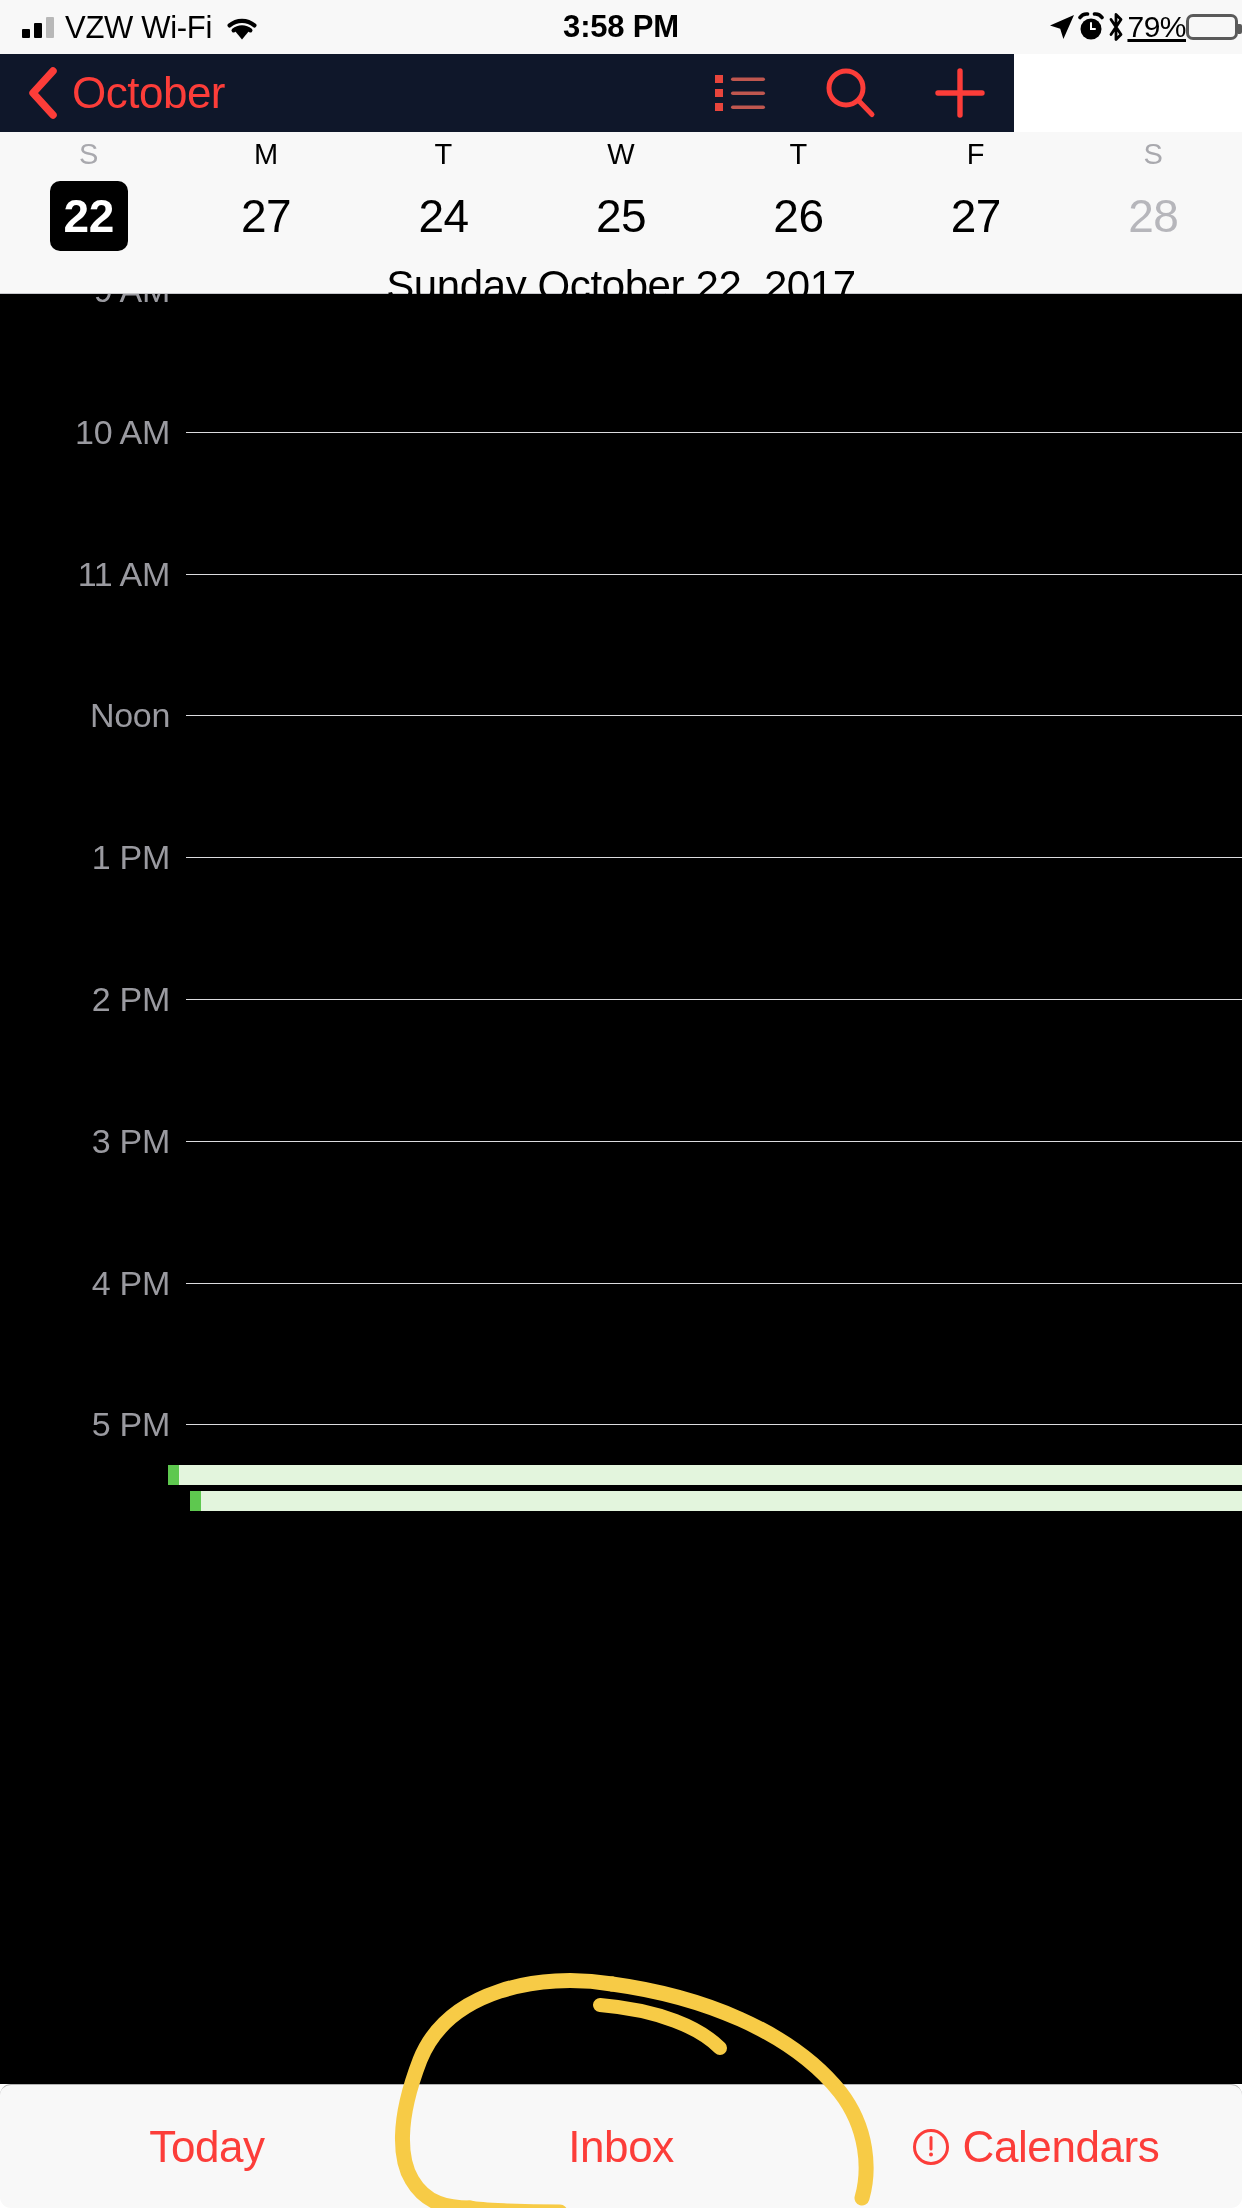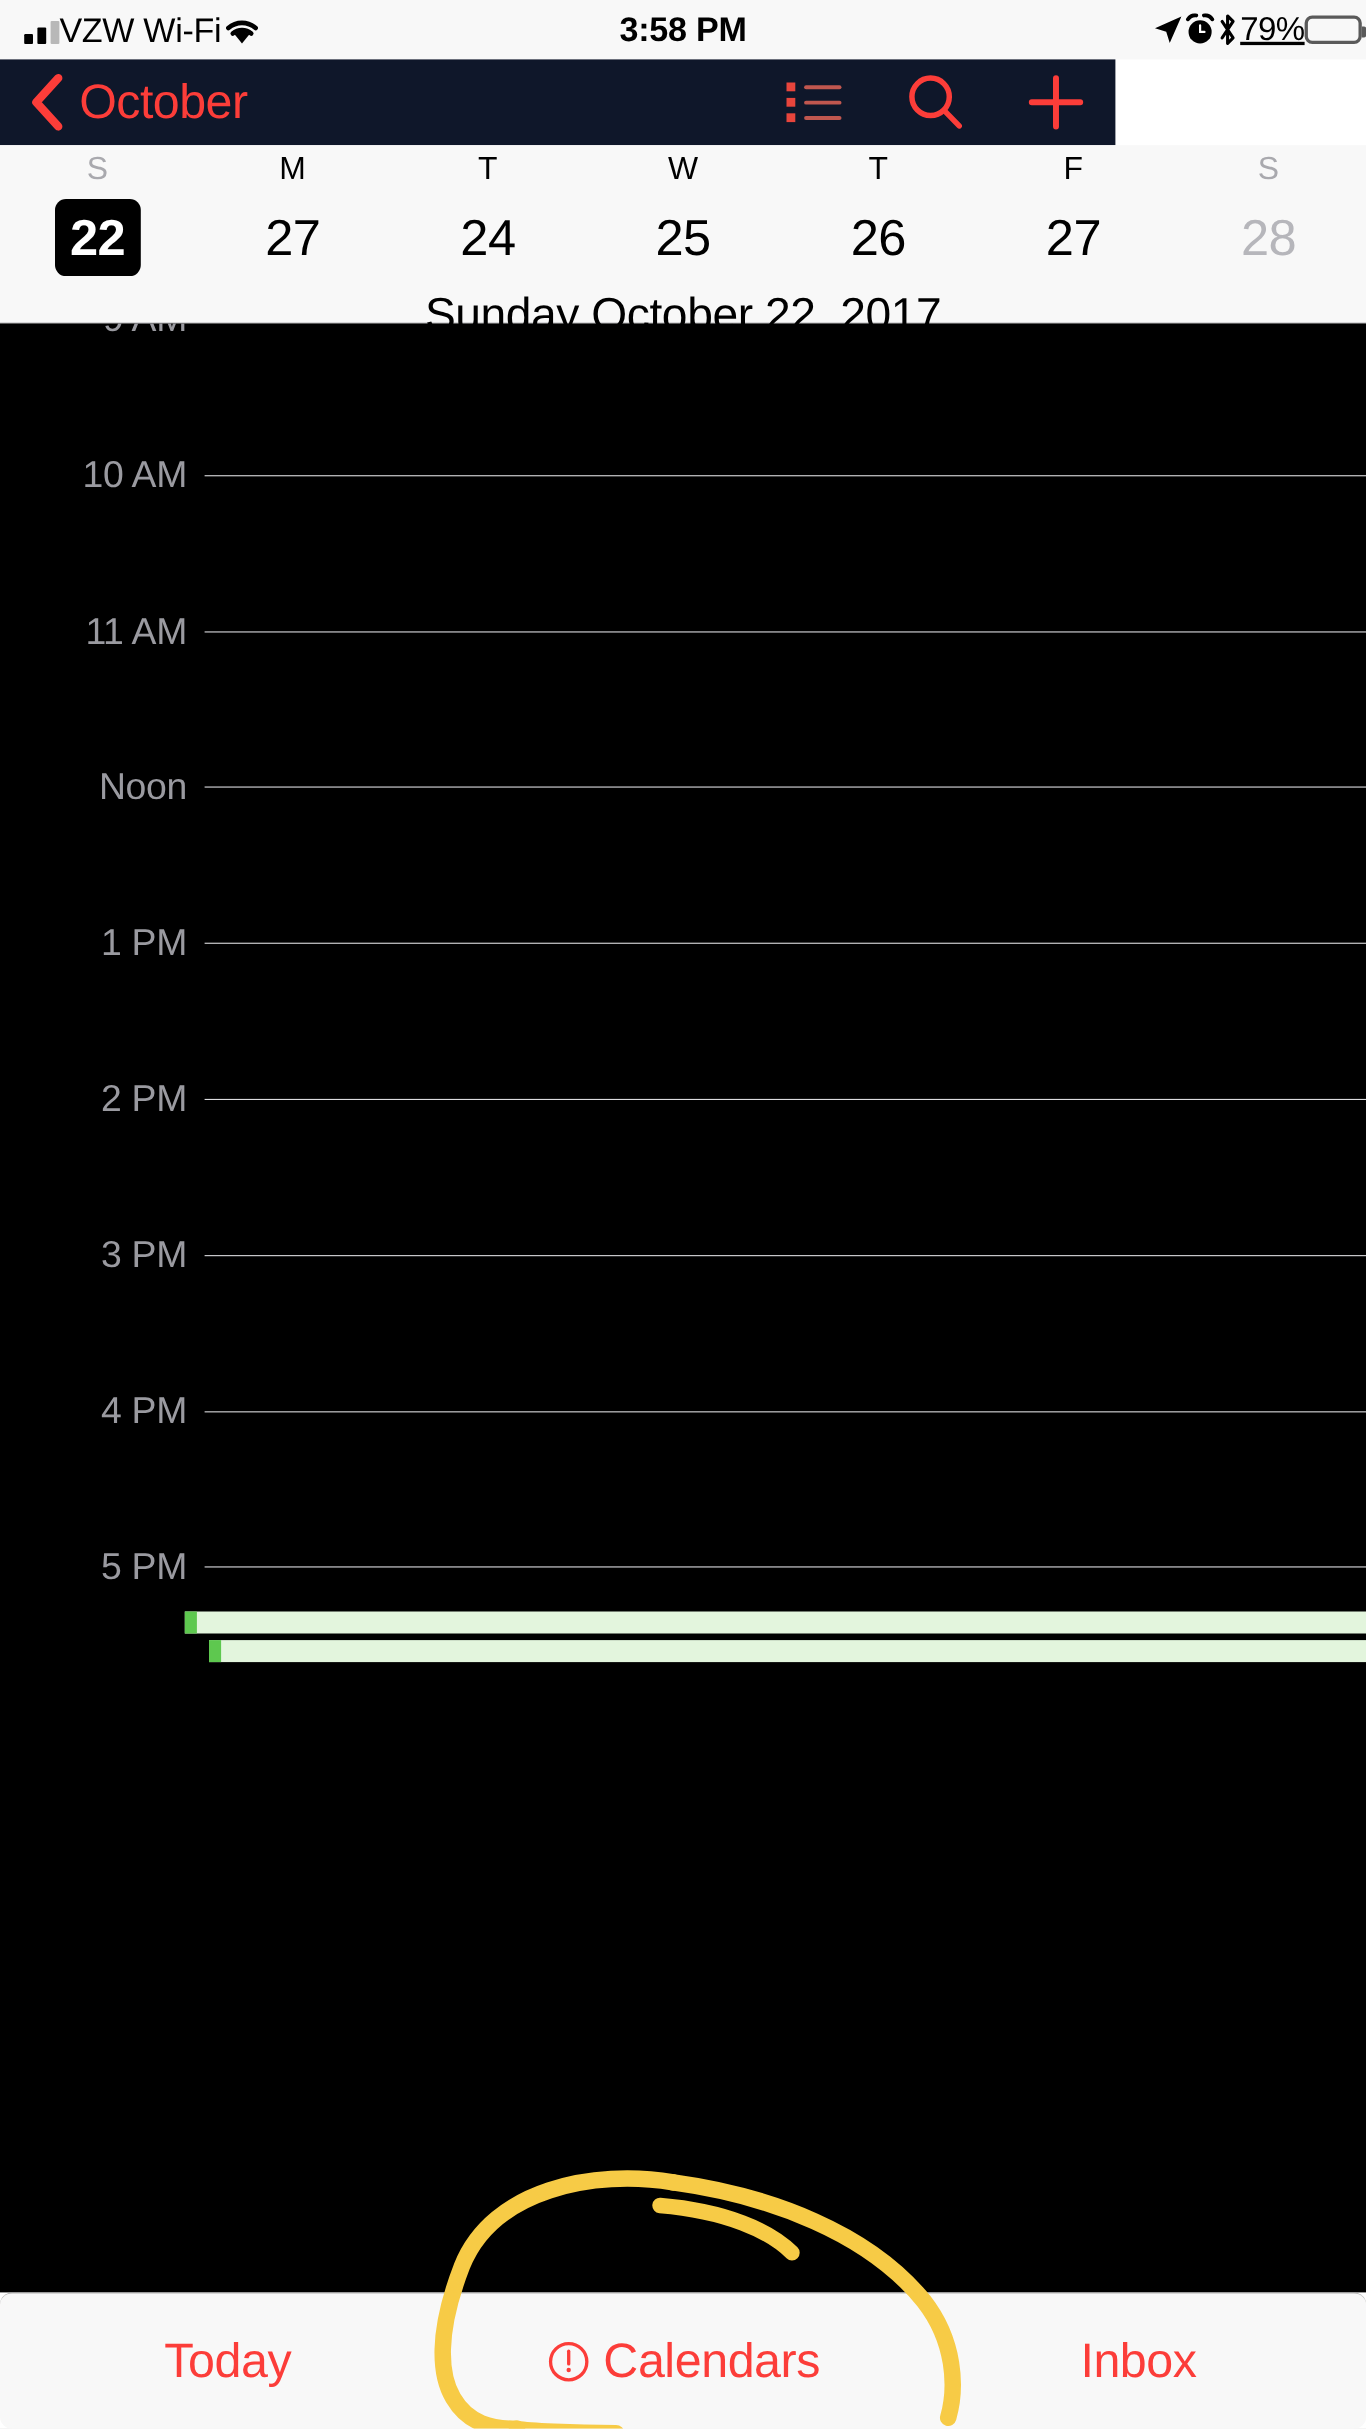--- a/index.html
+++ b/index.html
@@ -24,21 +24,21 @@
     height: 54px;
     background: #f8f8f8;
     display: flex;
     align-items: center;
     color: #000;
   }
   .status-left {
     position: absolute;
     left: 22px;
     display: flex;
-    align-items: center;
+    gap: 11px;
   }
   .signal-bars {
     display: flex;
     align-items: flex-end;
     gap: 4px;
     height: 26px;
   }
   .signal-bars span {
     width: 8px;
     background: #000;
@@ -446,31 +446,31 @@
     <div class="event-bar" style="top: 1197px; left: 190px; right: 0px; background: rgb(227, 245, 221);">
       <div class="event-accent" style="background: rgb(94, 200, 79);"></div>
     </div>
   </div>
 
 <div class="toolbar">
   <div class="toolbar-item">
     <span>Today</span>
   </div>
   <div class="toolbar-item">
+    <span>Inbox</span>
+  </div>
+  <div class="toolbar-item">
     <span style="display:flex;align-items:center;">
       <svg width="40" height="40" viewBox="0 0 40 40">
         <circle cx="20" cy="20" r="16.5" stroke="#fc3d39" stroke-width="3" fill="none"></circle>
         <path d="M20 10.5 L20 22" stroke="#fc3d39" stroke-width="3" stroke-linecap="round"></path>
         <circle cx="20" cy="27.5" r="2" fill="#fc3d39"></circle>
       </svg>
     </span>
     <span>Calendars</span>
-  </div>
-  <div class="toolbar-item">
-    <span>Inbox</span>
   </div>
 </div>
 
 <div class="annotation-layer">
   <svg width="1242" height="2208" viewBox="0 0 1242 2208">
     <path d="M612 1984
              C 540 1972, 448 1990, 420 2060
              C 396 2122, 400 2160, 412 2180
              C 426 2204, 448 2208, 470 2208" stroke="#f7cb46" stroke-width="15" fill="none" stroke-linecap="round"></path>
     <path d="M612 1984

